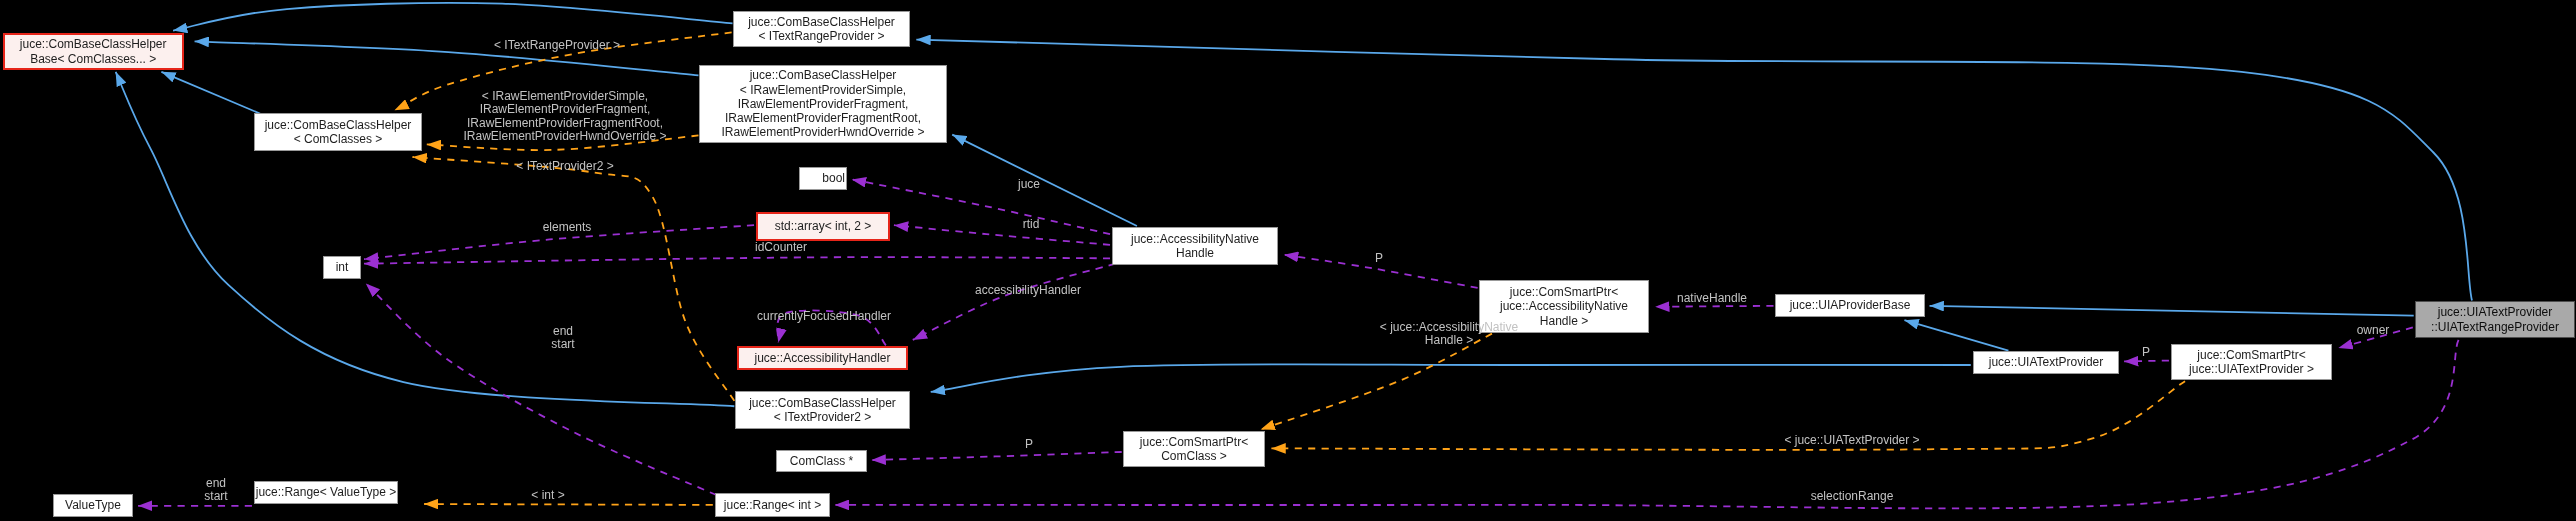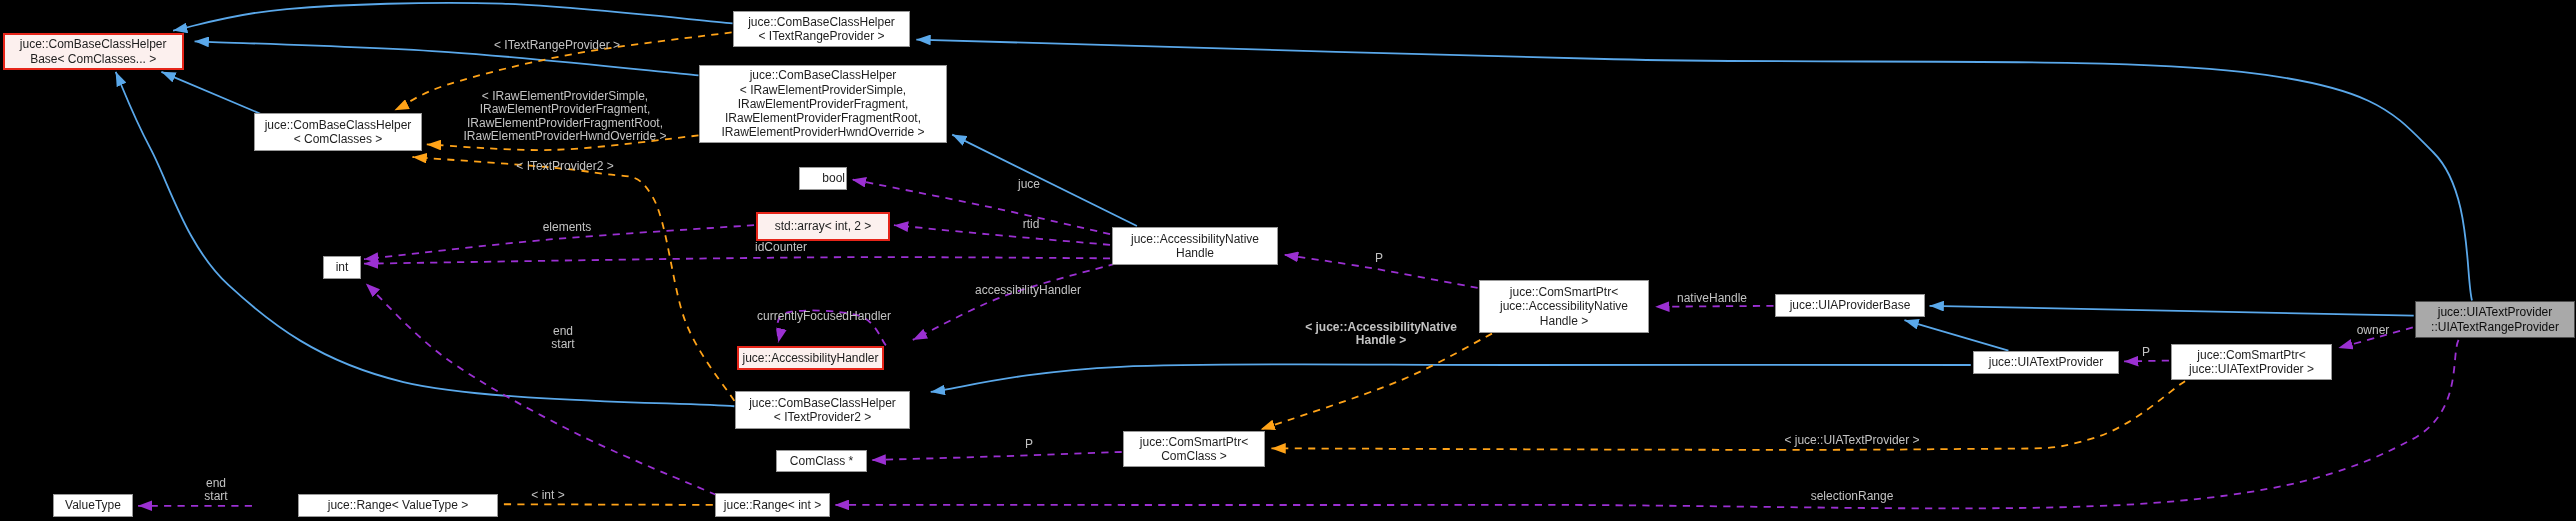--- a/index.html
+++ b/index.html
@@ -121,38 +121,38 @@
         <span>juce::UIATextProvider</span>
       </div>
       <div class="node" style="left: 2171px; top: 344px; width: 161px; height: 36px;">
         <span>juce::ComSmartPtr&lt;</span>
         <span>juce::UIATextProvider &gt;</span>
       </div>
       <div class="node target" style="left: 2415px; top: 301px; width: 160px; height: 37px;">
         <span>juce::UIATextProvider</span>
         <span>::UIATextRangeProvider</span>
       </div>
-      <div class="node red" style="left: 737px; top: 346px; width: 147px; height: 24px;">
+      <div class="node red" style="left: 737px; top: 346px; width: 171px; height: 24px;">
         <span>juce::AccessibilityHandler</span>
       </div>
       <div class="node" style="left: 735px; top: 391px; width: 175px; height: 38px;">
         <span>juce::ComBaseClassHelper</span>
         <span>&lt; ITextProvider2 &gt;</span>
       </div>
       <div class="node" style="left: 776px; top: 450px; width: 91px; height: 22.4px;">
         <span>ComClass *</span>
       </div>
       <div class="node" style="left: 1123px; top: 431px; width: 142px; height: 36px;">
         <span>juce::ComSmartPtr&lt;</span>
         <span>ComClass &gt;</span>
       </div>
       <div class="node" style="left: 53px; top: 494px; width: 80px; height: 23px;">
         <span>ValueType</span>
       </div>
-      <div class="node" style="left: 254px; top: 494px; width: 200px; height: 23px; margin-left: 44px;">
+      <div class="node" style="left: 254px; top: 481px; width: 144px; height: 23px;">
         <span>juce::Range&lt; ValueType &gt;</span>
       </div>
       <div class="node" style="left: 715px; top: 493px; width: 115px; height: 24px;">
         <span>juce::Range&lt; int &gt;</span>
       </div>
     </div>
   <div id="labels">
       <div class="edge-label" style="left: 557px; top: 46px;">
         <span>&lt; ITextRangeProvider &gt;</span>
       </div>
@@ -179,21 +179,21 @@
       </div>
       <div class="edge-label" style="left: 1028px; top: 291px;">
         <span>accessibilityHandler</span>
       </div>
       <div class="edge-label" style="left: 824px; top: 317px;">
         <span>currentlyFocusedHandler</span>
       </div>
       <div class="edge-label" style="left: 1379px; top: 259px;">
         <span>P</span>
       </div>
-      <div class="edge-label" style="left: 1381px; top: 334px; font-weight: bold;">
+      <div class="edge-label" style="left: 1449px; top: 334px;">
         <span>&lt; juce::AccessibilityNative</span>
         <span>Handle &gt;</span>
       </div>
       <div class="edge-label" style="left: 1712px; top: 299px;">
         <span>nativeHandle</span>
       </div>
       <div class="edge-label" style="left: 2373px; top: 331px;">
         <span>owner</span>
       </div>
       <div class="edge-label" style="left: 2146px; top: 353px;">

